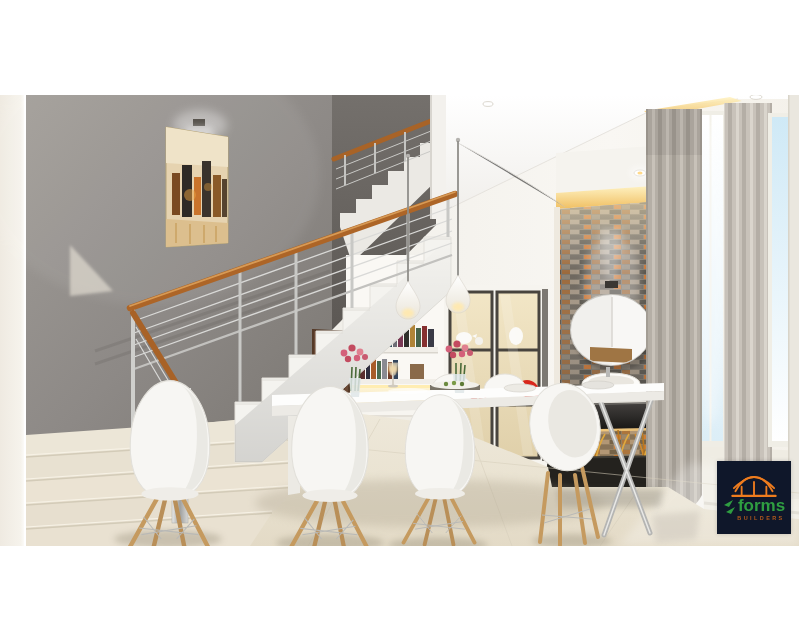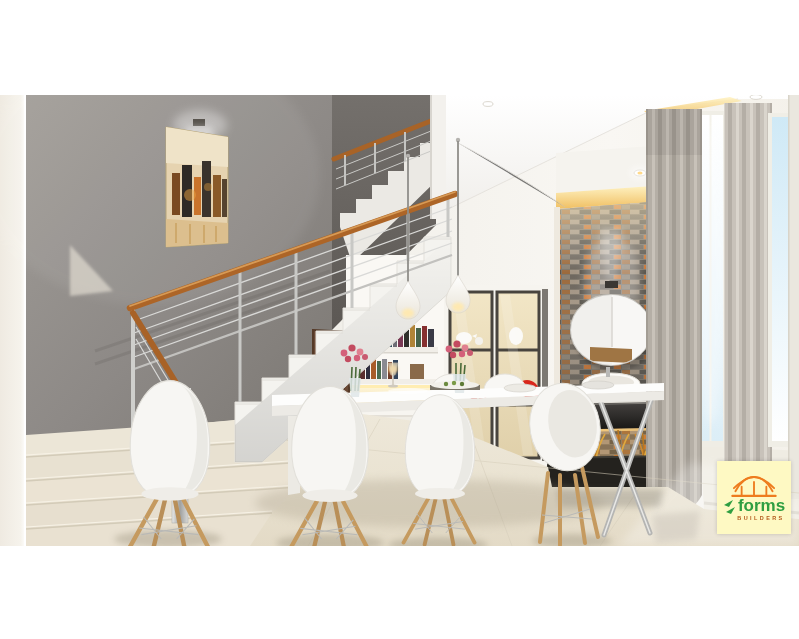--- a/index.html
+++ b/index.html
@@ -1,19 +1,19 @@
 <!DOCTYPE html>
 <html><head>
 <meta charset="utf-8">
 <style>
   html,body{margin:0;padding:0;background:#ffffff;}
   .stage{position:relative;width:799px;height:639px;background:#ffffff;overflow:hidden;
          font-family:"Liberation Sans",sans-serif;}
   .render{position:absolute;left:0;top:95px;width:799px;height:451px;}
-  .logo{position:absolute;left:717px;top:461px;width:74px;height:73px;background:#fef9c3;
+  .logo{position:absolute;left:717px;top:461px;width:74px;height:73px;background:#0f172a;
         box-shadow:0 0 4px rgba(0,0,0,.18);display:flex;flex-direction:column;align-items:center;
         justify-content:flex-start;padding-top:4px;box-sizing:border-box;}
   .logo-row{display:flex;align-items:flex-end;gap:2px;margin-top:-2px;}
   .logo-name{color:#2f9e41;font-size:17px;font-weight:700;line-height:17px;letter-spacing:0px;}
   .logo-sub{color:#b4591c;font-size:5.5px;font-weight:700;letter-spacing:2.4px;margin-top:1px;
             margin-left:14px;}
 </style>
 </head>
 <body>
 

